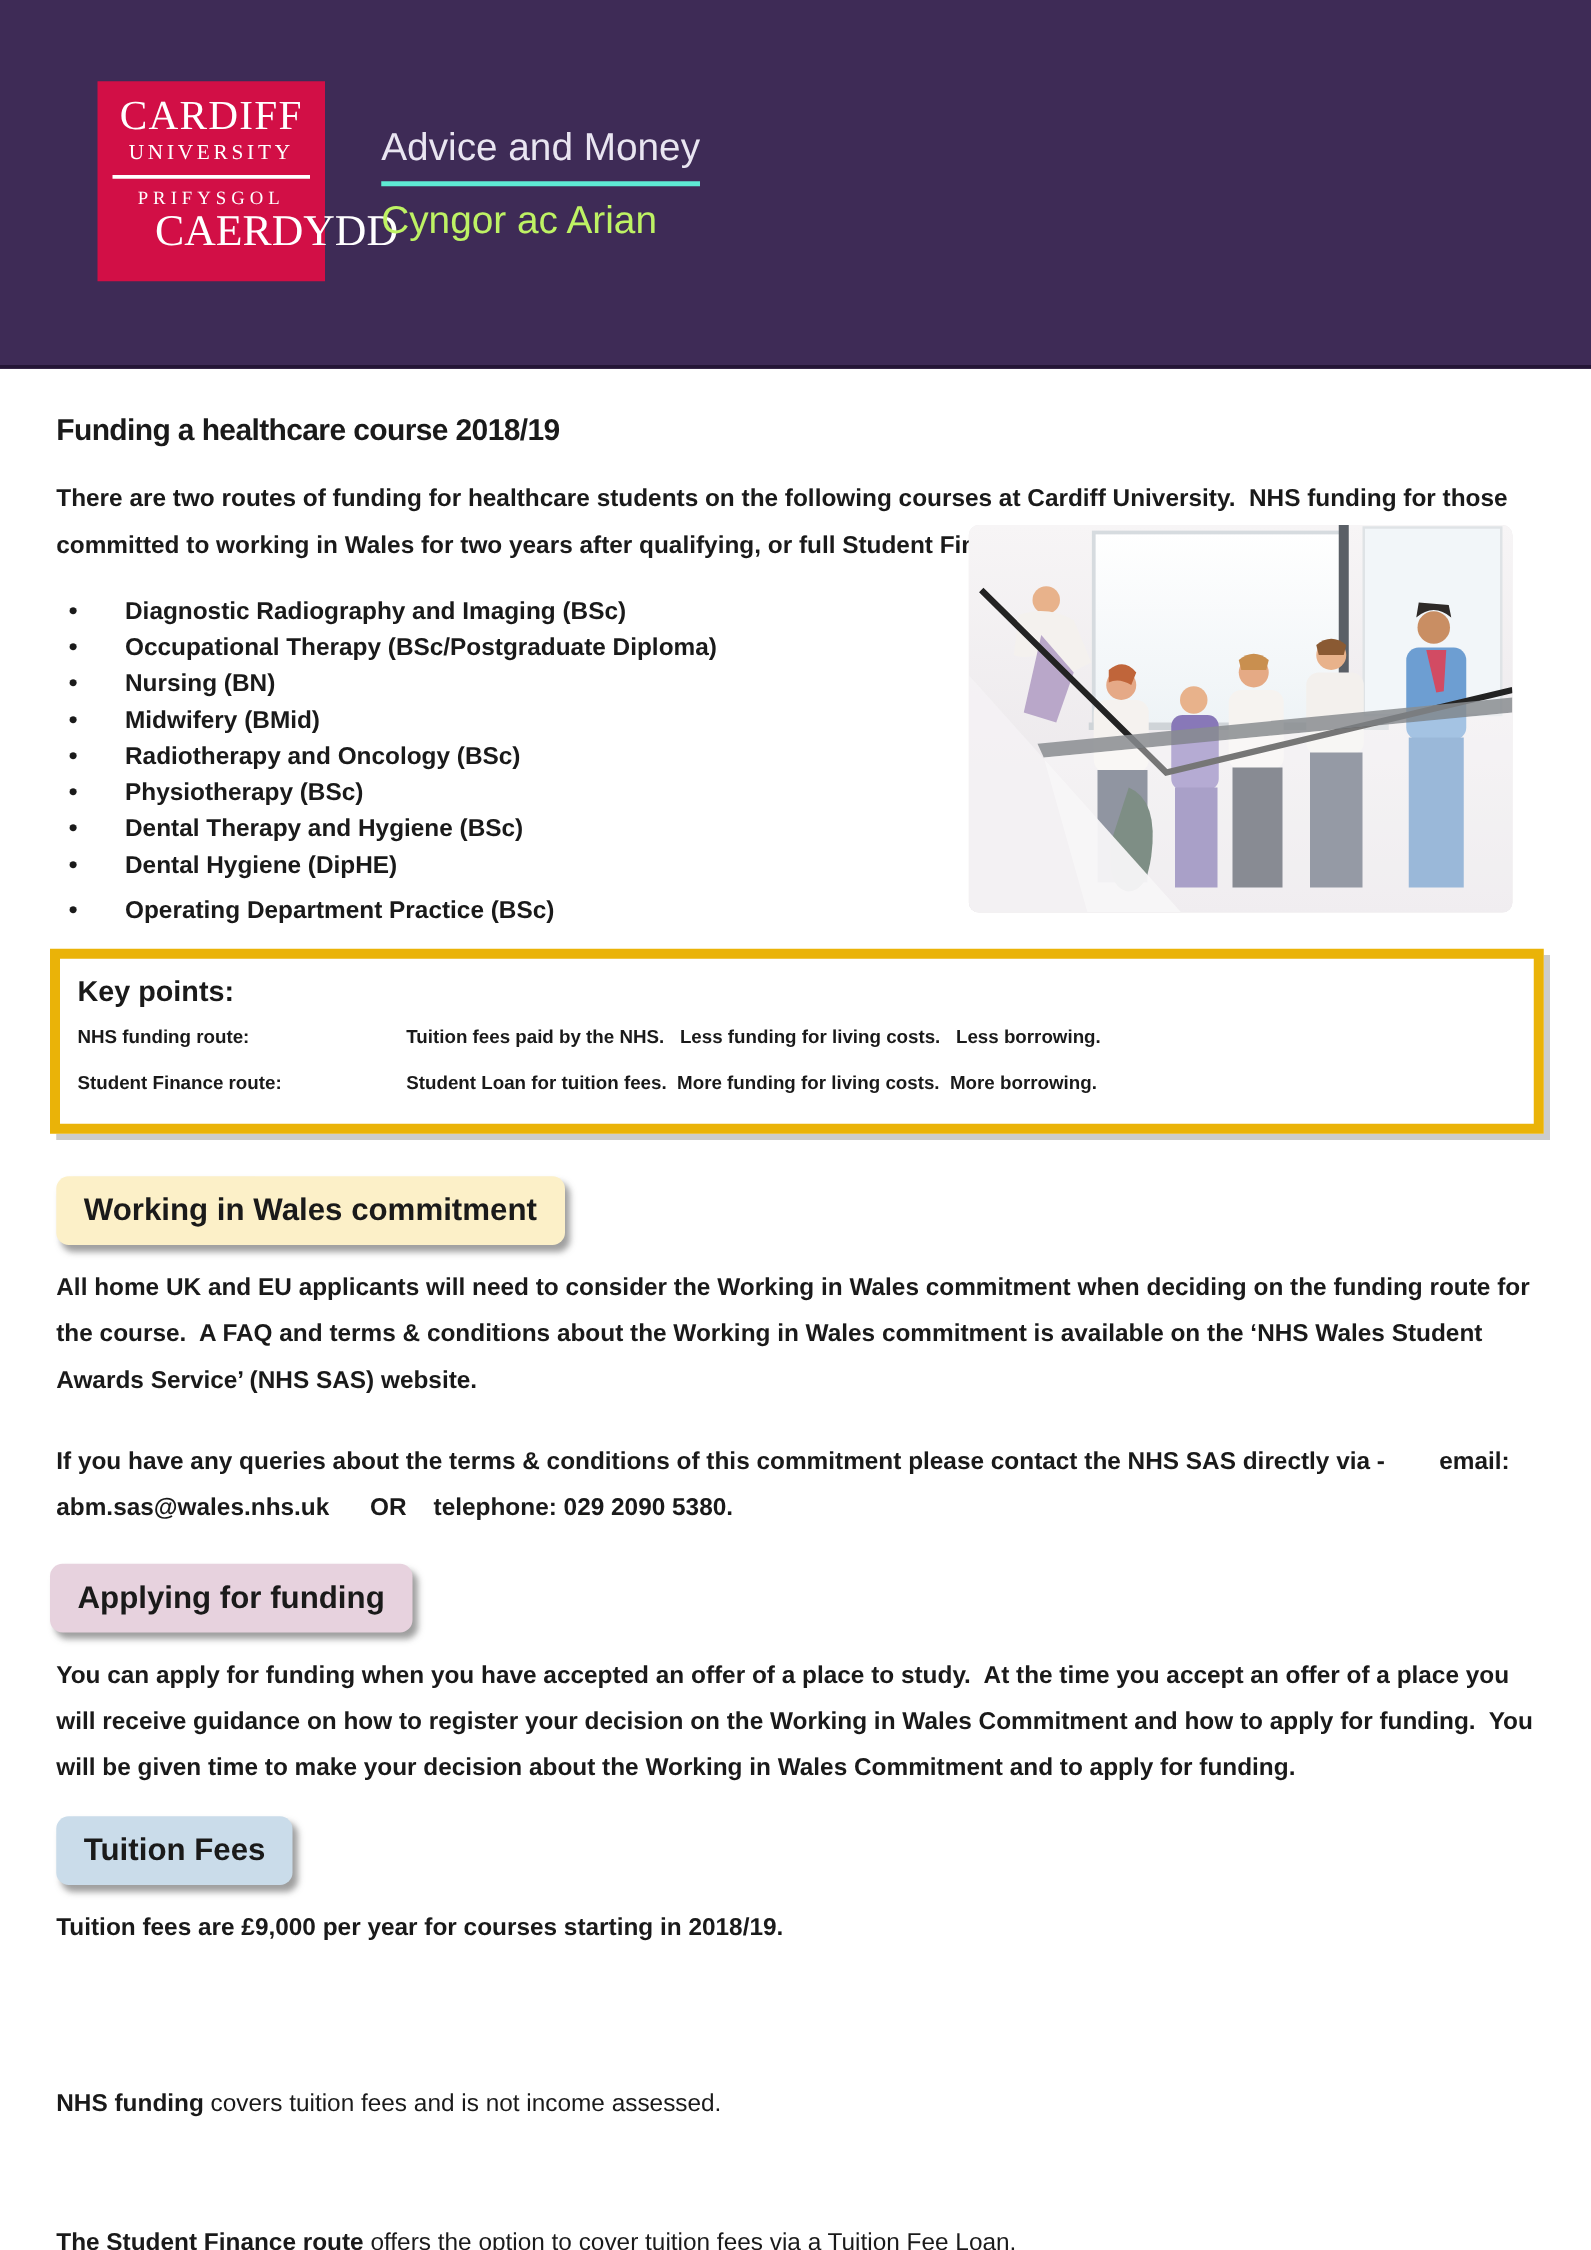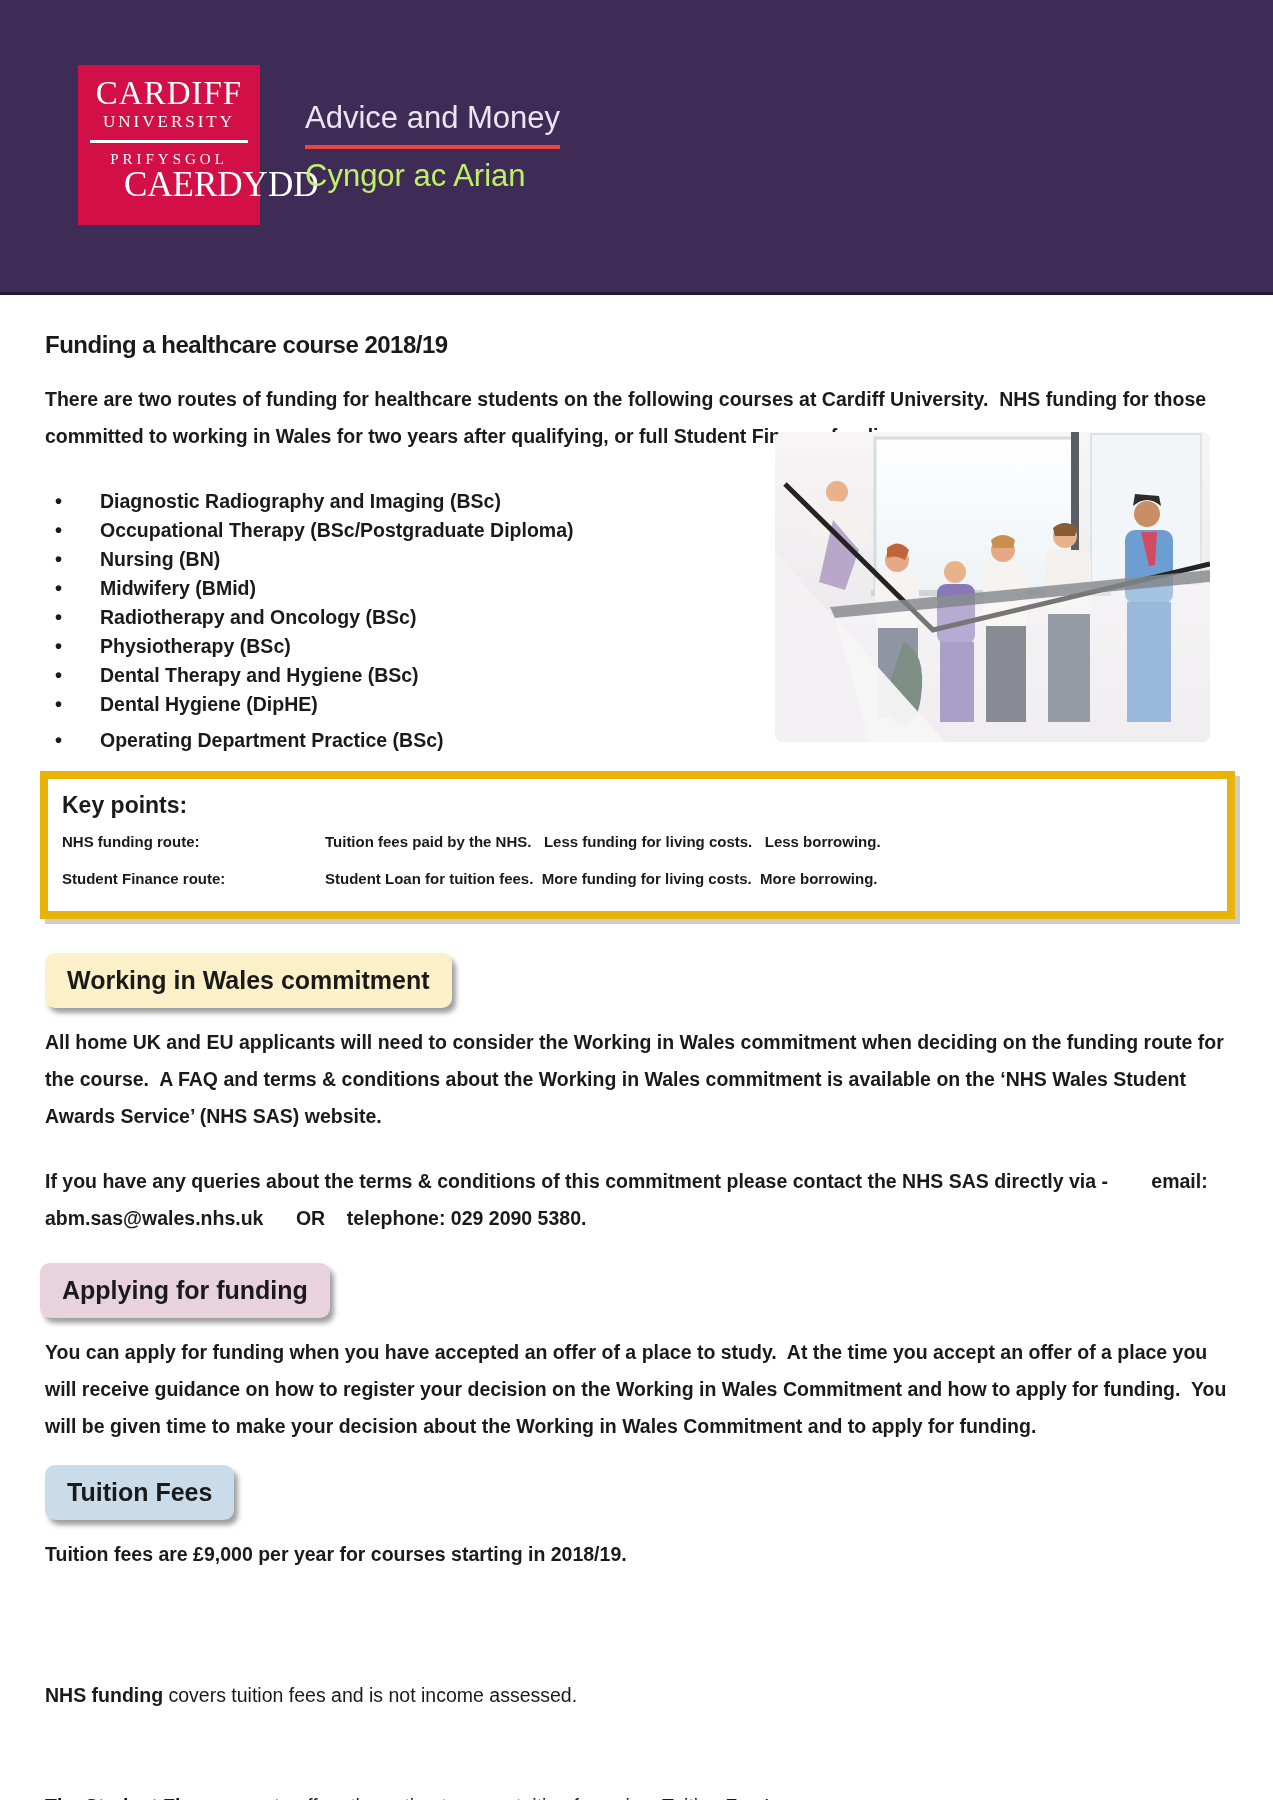--- a/index.html
+++ b/index.html
@@ -34,21 +34,21 @@
   .logo .l2 { font-size:17px; letter-spacing:3px; line-height:22px; }
   .logo .rule { height:3px; background:#ffffff; margin:7px 12px 6px; }
   .logo .l3 { font-size:15px; letter-spacing:4px; line-height:20px; }
   .logo .l4 { font-size:35px; letter-spacing:0px; line-height:32px;padding-left:46px; }
 
   .dept { position:absolute; left:305px; top:100px; }
   .dept-en {
     display:inline-block;
     font-size:31px; color:#e9e5f1;
     padding-bottom:9px;
-    border-bottom:4px solid #ef4444;
+    border-bottom:4px solid #5eead4;
   }
   .dept-cy { font-size:31px; color:#bef264; margin-top:9px; }
 
   
   .content { padding:0 45px; }
 
   h1.doc-title {
     margin-top:36px;
     font-size:24px;
     font-weight:bold;
@@ -57,21 +57,21 @@
 
   .body-text {
     font-size:19.5px;
     line-height:37px;
     font-weight:bold;
     white-space:pre-wrap;
   }
   .intro { margin-top:22px; }
 
   
-  .courses-row { position:relative; margin-top:32px; min-height:270px; }
+  .courses-row { position:relative; margin-top:20px; min-height:270px; }
   ul.courses { list-style:none; width:700px; }
   ul.courses li {
     position:relative;
     padding-left:55px;
     font-size:19.5px;
     font-weight:bold;
     line-height:29px;
   }
   ul.courses li::before {
     content:"\2022";

